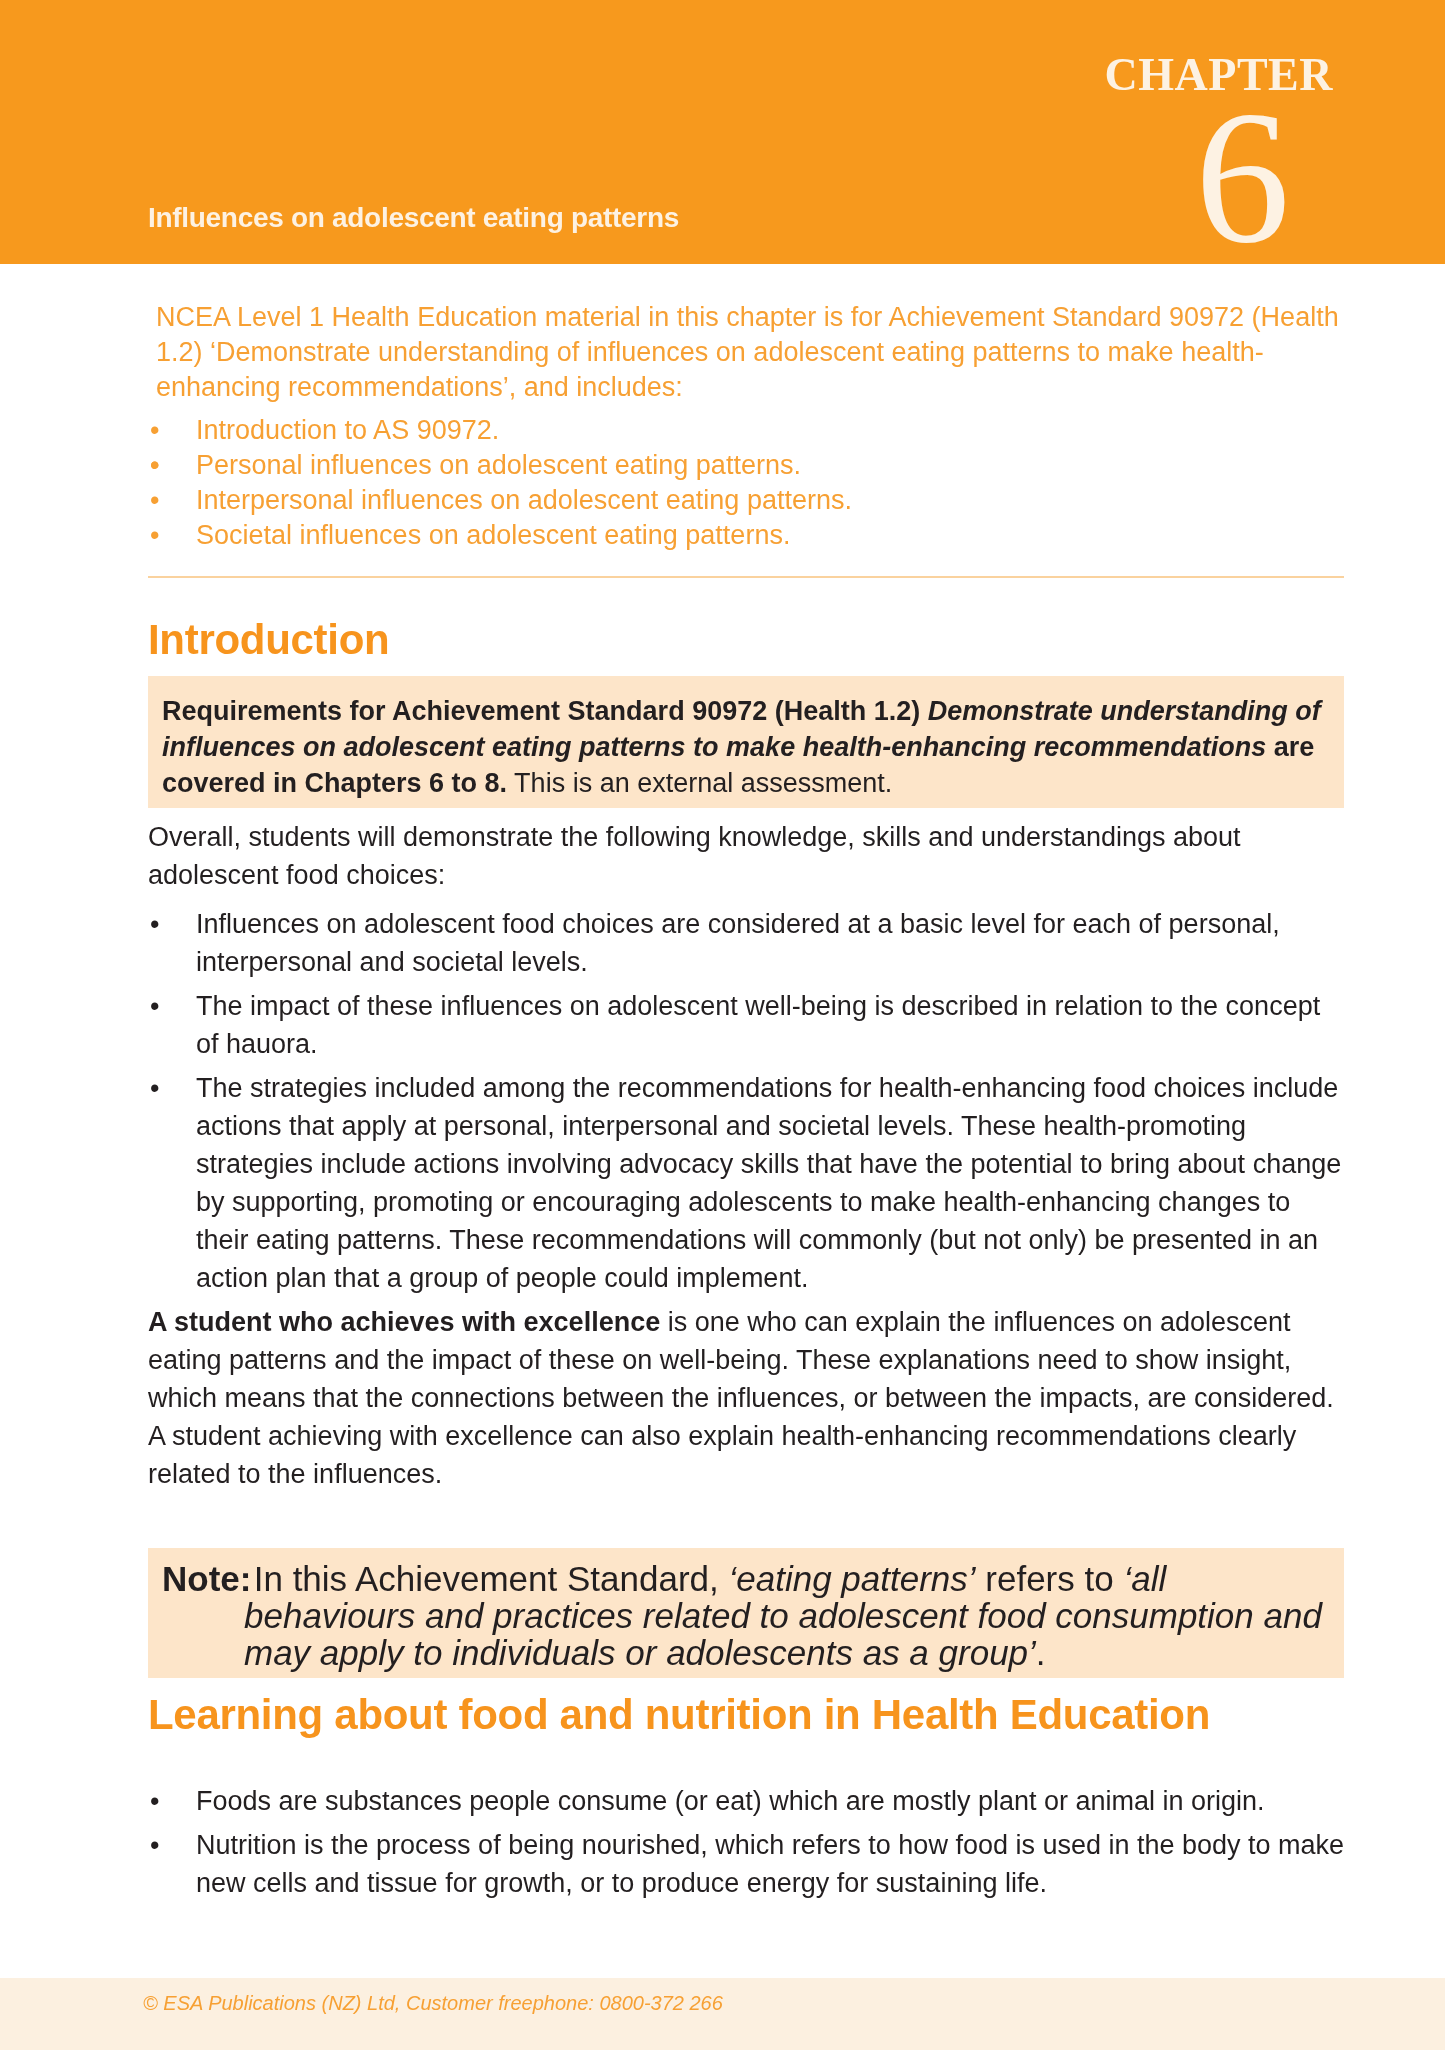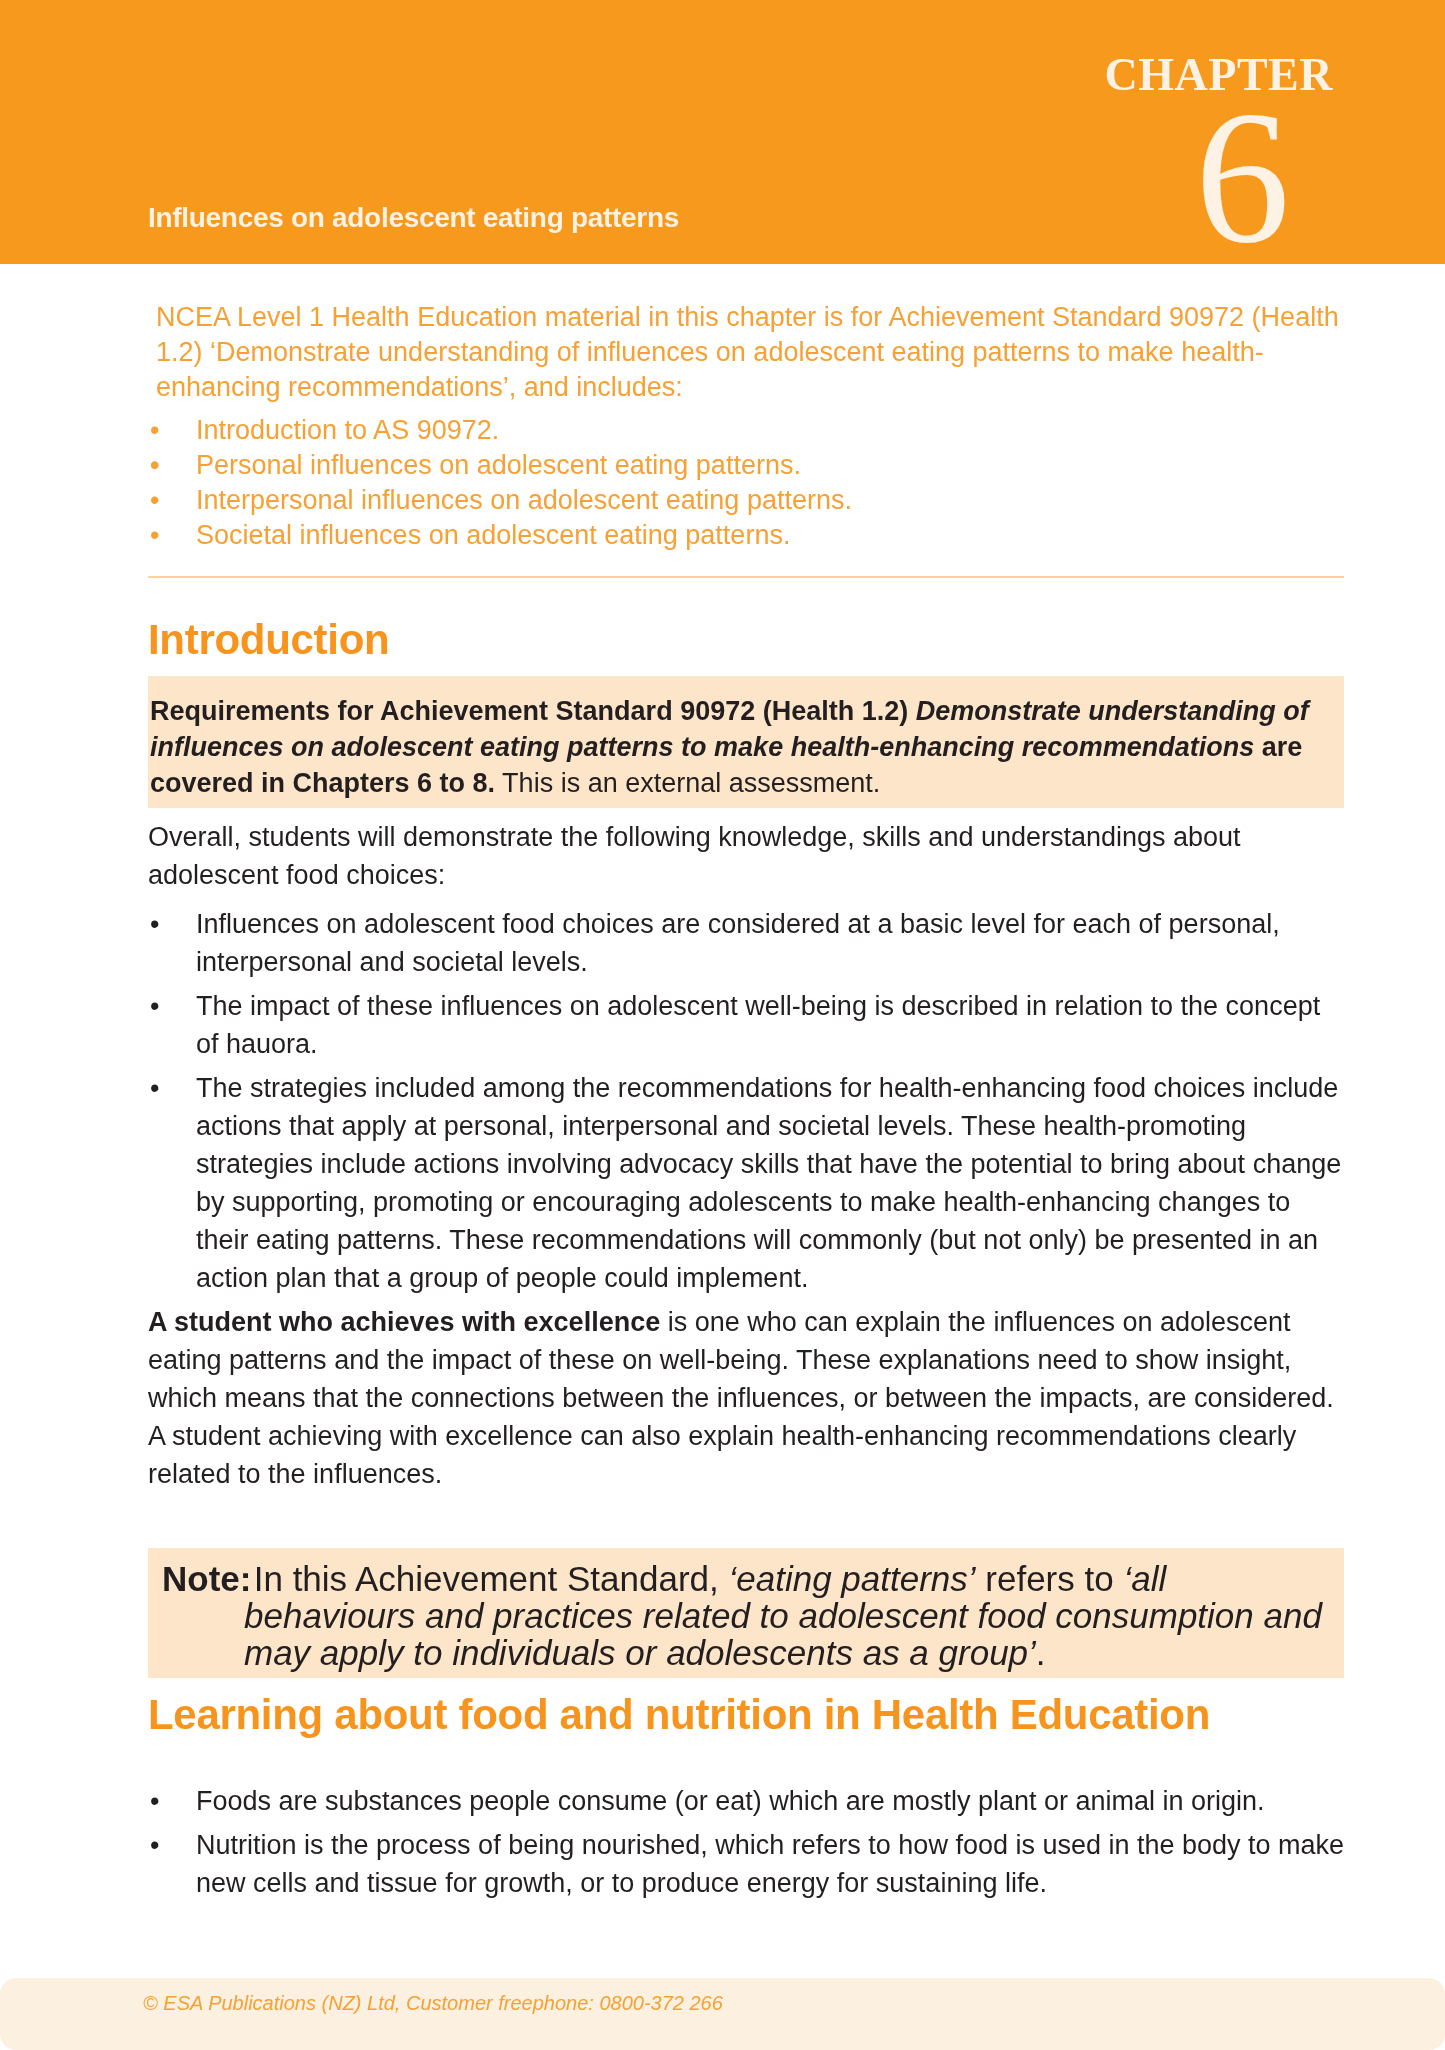--- a/index.html
+++ b/index.html
@@ -13,30 +13,30 @@
   .chapter-title { position:absolute; left:148px; top:202px; font-size:28px; font-weight:bold;
          color:#FDF2E3; letter-spacing:-0.3px; }
   .intro { position:absolute; left:148px; top:292px; width:1200px; color:#F7A033; font-size:27px; line-height:35px; }
   .intro p { margin:8px; }
   .intro ul, .body ul { list-style:none; margin:0; padding:0; }
   .intro li, .body li { position:relative; padding-left:48px; }
   .bullet { position:absolute; left:2px; top:0; }
   .intro-rule { position:absolute; left:148px; top:576px; width:1196px; height:2px; background:#FAD29E; }
   .h2 { position:absolute; left:148px; color:#F7941D; font-weight:bold; font-size:42px; letter-spacing:-0.3px; }
   .box { position:absolute; left:148px; width:1196px; background:#FDE5C9; box-sizing:border-box; }
-  .req-box { top:676px; height:132px; padding:17px 2px; font-size:27px; line-height:36px; }
+  .req-box { top:676px; height:132px; padding:17px 14px; font-size:27px; line-height:36px; }
   .b { font-weight:bold; }
   .bi { font-weight:bold; font-style:italic; }
   .i { font-style:italic; }
   .body { position:absolute; left:148px; width:1200px; font-size:27px; line-height:38px; }
   .body p { margin:0; }
   .body li { margin-bottom:6px; }
   .note-box { top:1548px; height:130px; padding:12px 14px; font-size:35px; line-height:37px; }
   .note-label { font-weight:bold; display:inline-block; width:82px; }
-  .footer { position:absolute; left:0; top:1978px; width:1445px; height:72px; background:#FCF0E0;border-radius:16px; }
+  .footer { position:absolute; left:0; top:1978px; width:1445px; height:72px; background:#FCF0E0; }
   .footer-text { position:absolute; left:143px; top:14px; font-size:20px; font-style:italic; color:#F7A033; }
 </style>
 </head>
 <body>
 
 <div class="header">
   <div class="chapter-label">CHAPTER</div>
   <div class="chapter-num">6</div>
   <div class="chapter-title">Influences on adolescent eating patterns</div>
 </div>

